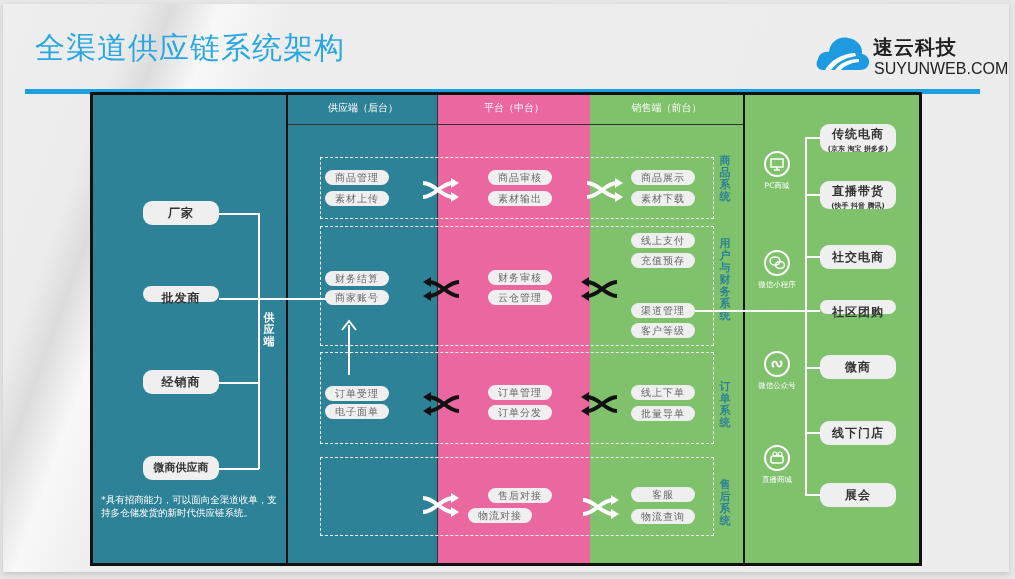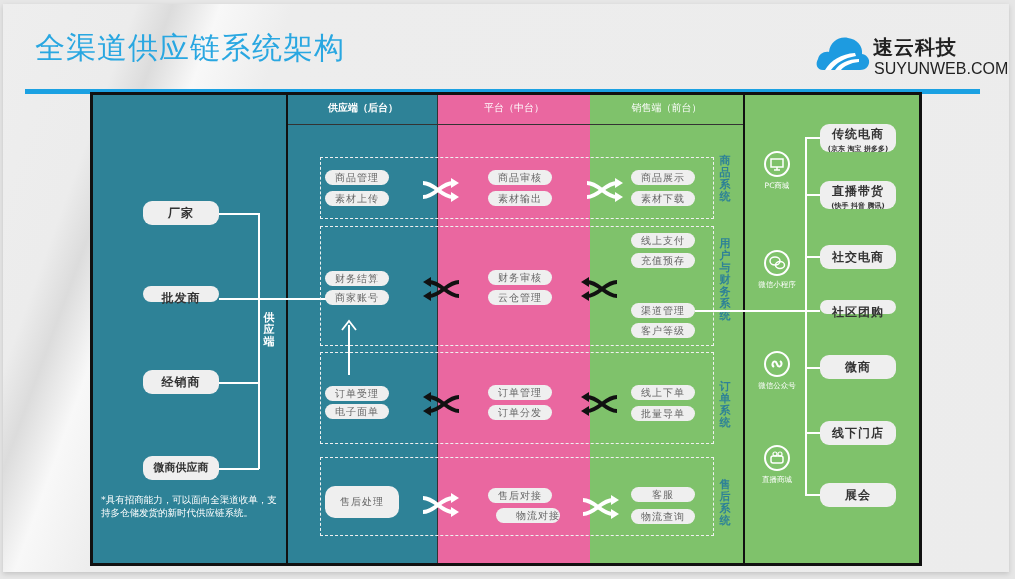--- a/index.html
+++ b/index.html
@@ -92,21 +92,21 @@
   <div class="col col-supply"></div>
   <div class="col col-platform"></div>
   <div class="col col-sales"></div>
   <div class="col col-right"></div>
 
   <div class="vdiv" style="left:193px;"></div>
   <div class="vdiv" style="left:344px;width:1px;background:#333;"></div>
   <div class="vdiv" style="left:650px;"></div>
   <div class="hdr-line"></div>
 
-  <div class="col-head" style="left:195px;width:150px;font-weight:bold;">供应端（后台）</div>
+  <div class="col-head" style="left:195px;width:150px;">供应端（后台）</div>
   <div class="col-head" style="left:345px;width:152px;">平台（中台）</div>
   <div class="col-head" style="left:497px;width:153px;">销售端（前台）</div>
 
   <div class="big-pill" style="left:50px;top:106px;width:76px;height:24px;line-height:24px;">厂家</div>
   <div class="big-pill" style="left:50px;top:191px;width:76px;height:16px;line-height:24px;">批发商</div>
   <div class="big-pill" style="left:50px;top:275px;width:76px;height:24px;line-height:24px;">经销商</div>
   <div class="big-pill" style="left:50px;top:361px;width:76px;height:24px;line-height:24px;font-size:11px;letter-spacing:0;">微商供应商</div>
 
   <div class="line-w" style="left:126px;top:118px;width:40px;height:1.5px;"></div>
   <div class="line-w" style="left:126px;top:203px;width:108px;height:1.5px;"></div>
@@ -143,23 +143,22 @@
   <div class="pill" style="left:538px;top:208px;width:64px;">渠道管理</div>
   <div class="pill" style="left:538px;top:228px;width:64px;">客户等级</div>
 
   <div class="pill" style="left:232px;top:291px;width:64px;">订单受理</div>
   <div class="pill" style="left:232px;top:309px;width:64px;">电子面单</div>
   <div class="pill" style="left:395px;top:290px;width:64px;">订单管理</div>
   <div class="pill" style="left:395px;top:310px;width:64px;">订单分发</div>
   <div class="pill" style="left:538px;top:290px;width:64px;">线上下单</div>
   <div class="pill" style="left:538px;top:311px;width:64px;">批量导单</div>
 
-  <div class="pill" style="left:232px;top:391px;width:74px;height:32px;line-height:32px;border-radius:10px;">售后处理</div>
   <div class="pill" style="left:395px;top:393px;width:64px;">售后对接</div>
-  <div class="pill" style="left:403px;top:413px;width:64px;text-align:right;">物流对接</div>
+  <div class="pill" style="left:375px;top:413px;width:64px;">物流对接</div>
   <div class="pill" style="left:538px;top:392px;width:64px;">客服</div>
   <div class="pill" style="left:538px;top:414px;width:64px;">物流查询</div>
 
   <div class="line-w" style="left:255px;top:230px;width:1.5px;height:50px;"></div>
   <svg style="position:absolute;left:248px;top:224px;" width="16" height="12">
       <path d="M1 11 L8 2 L15 11" stroke="#fff" stroke-width="1.8" fill="none"></path>
     </svg>
 
   <svg class="arrow" style="left:328px;top:82px;" viewBox="0 0 40 26">
       <path d="M2 6 C14 6 20 20 32 20 M2 20 C14 20 20 6 32 6" stroke="#fff" stroke-width="4" fill="none"></path>

